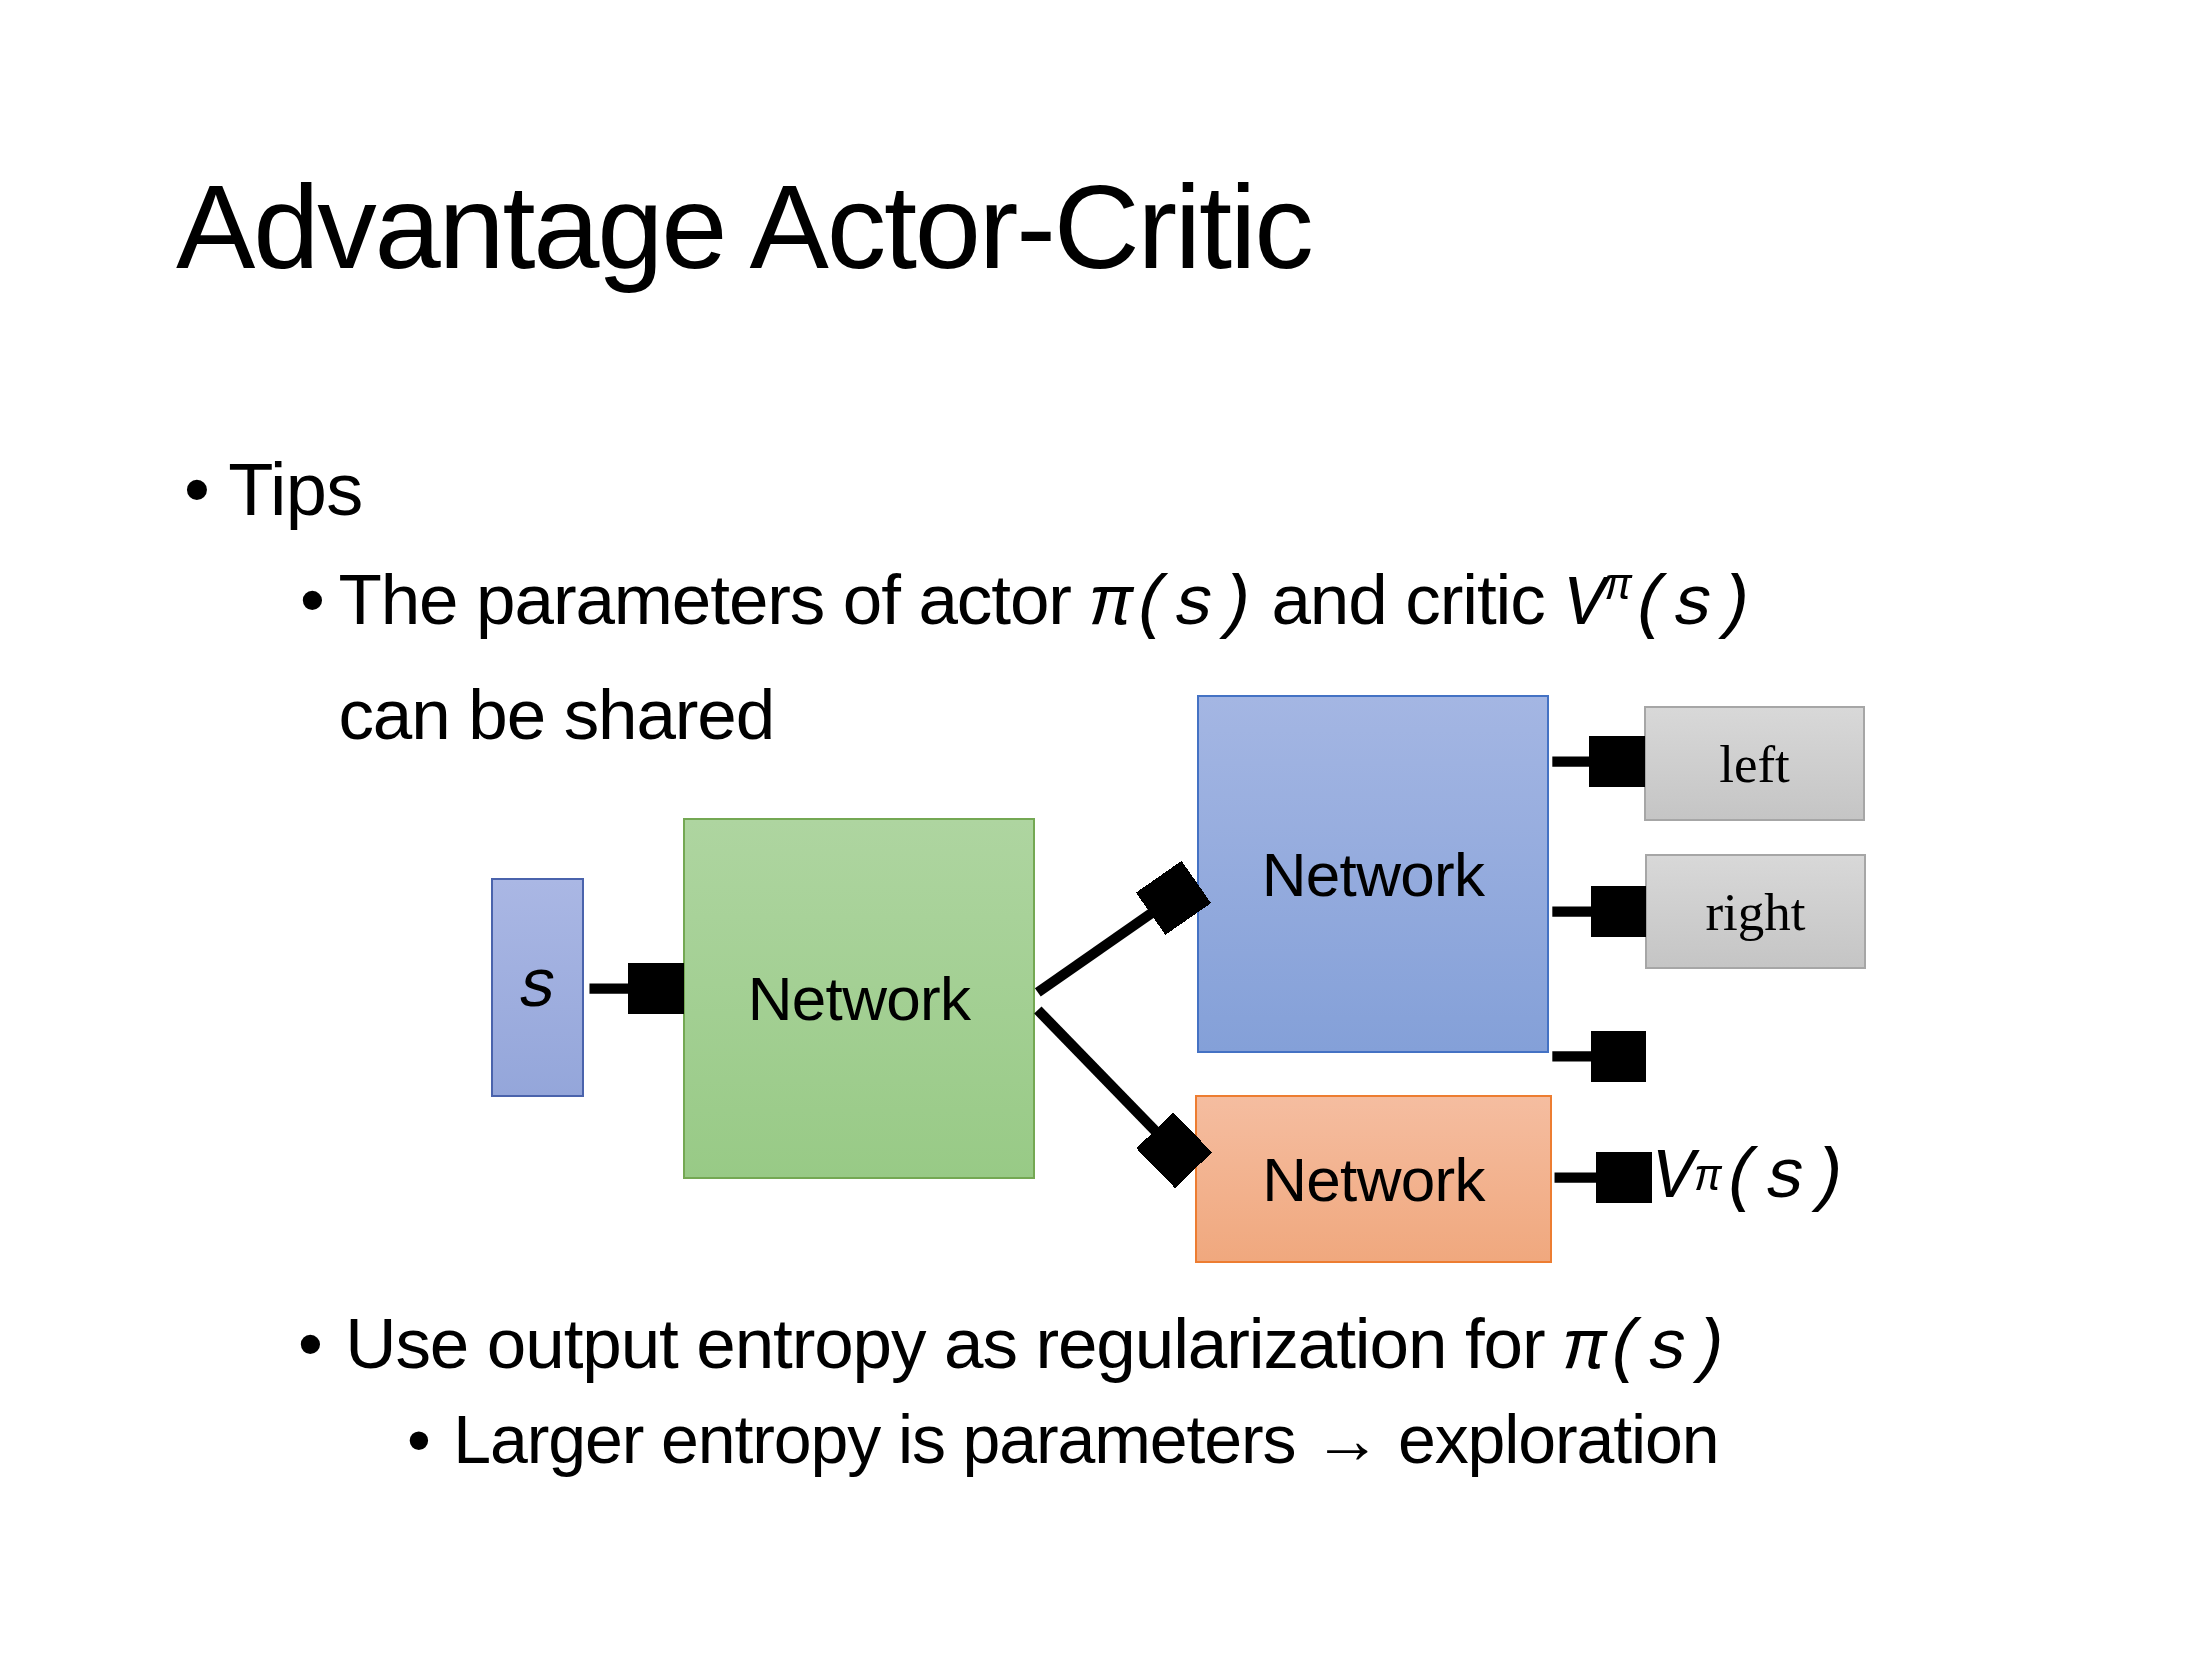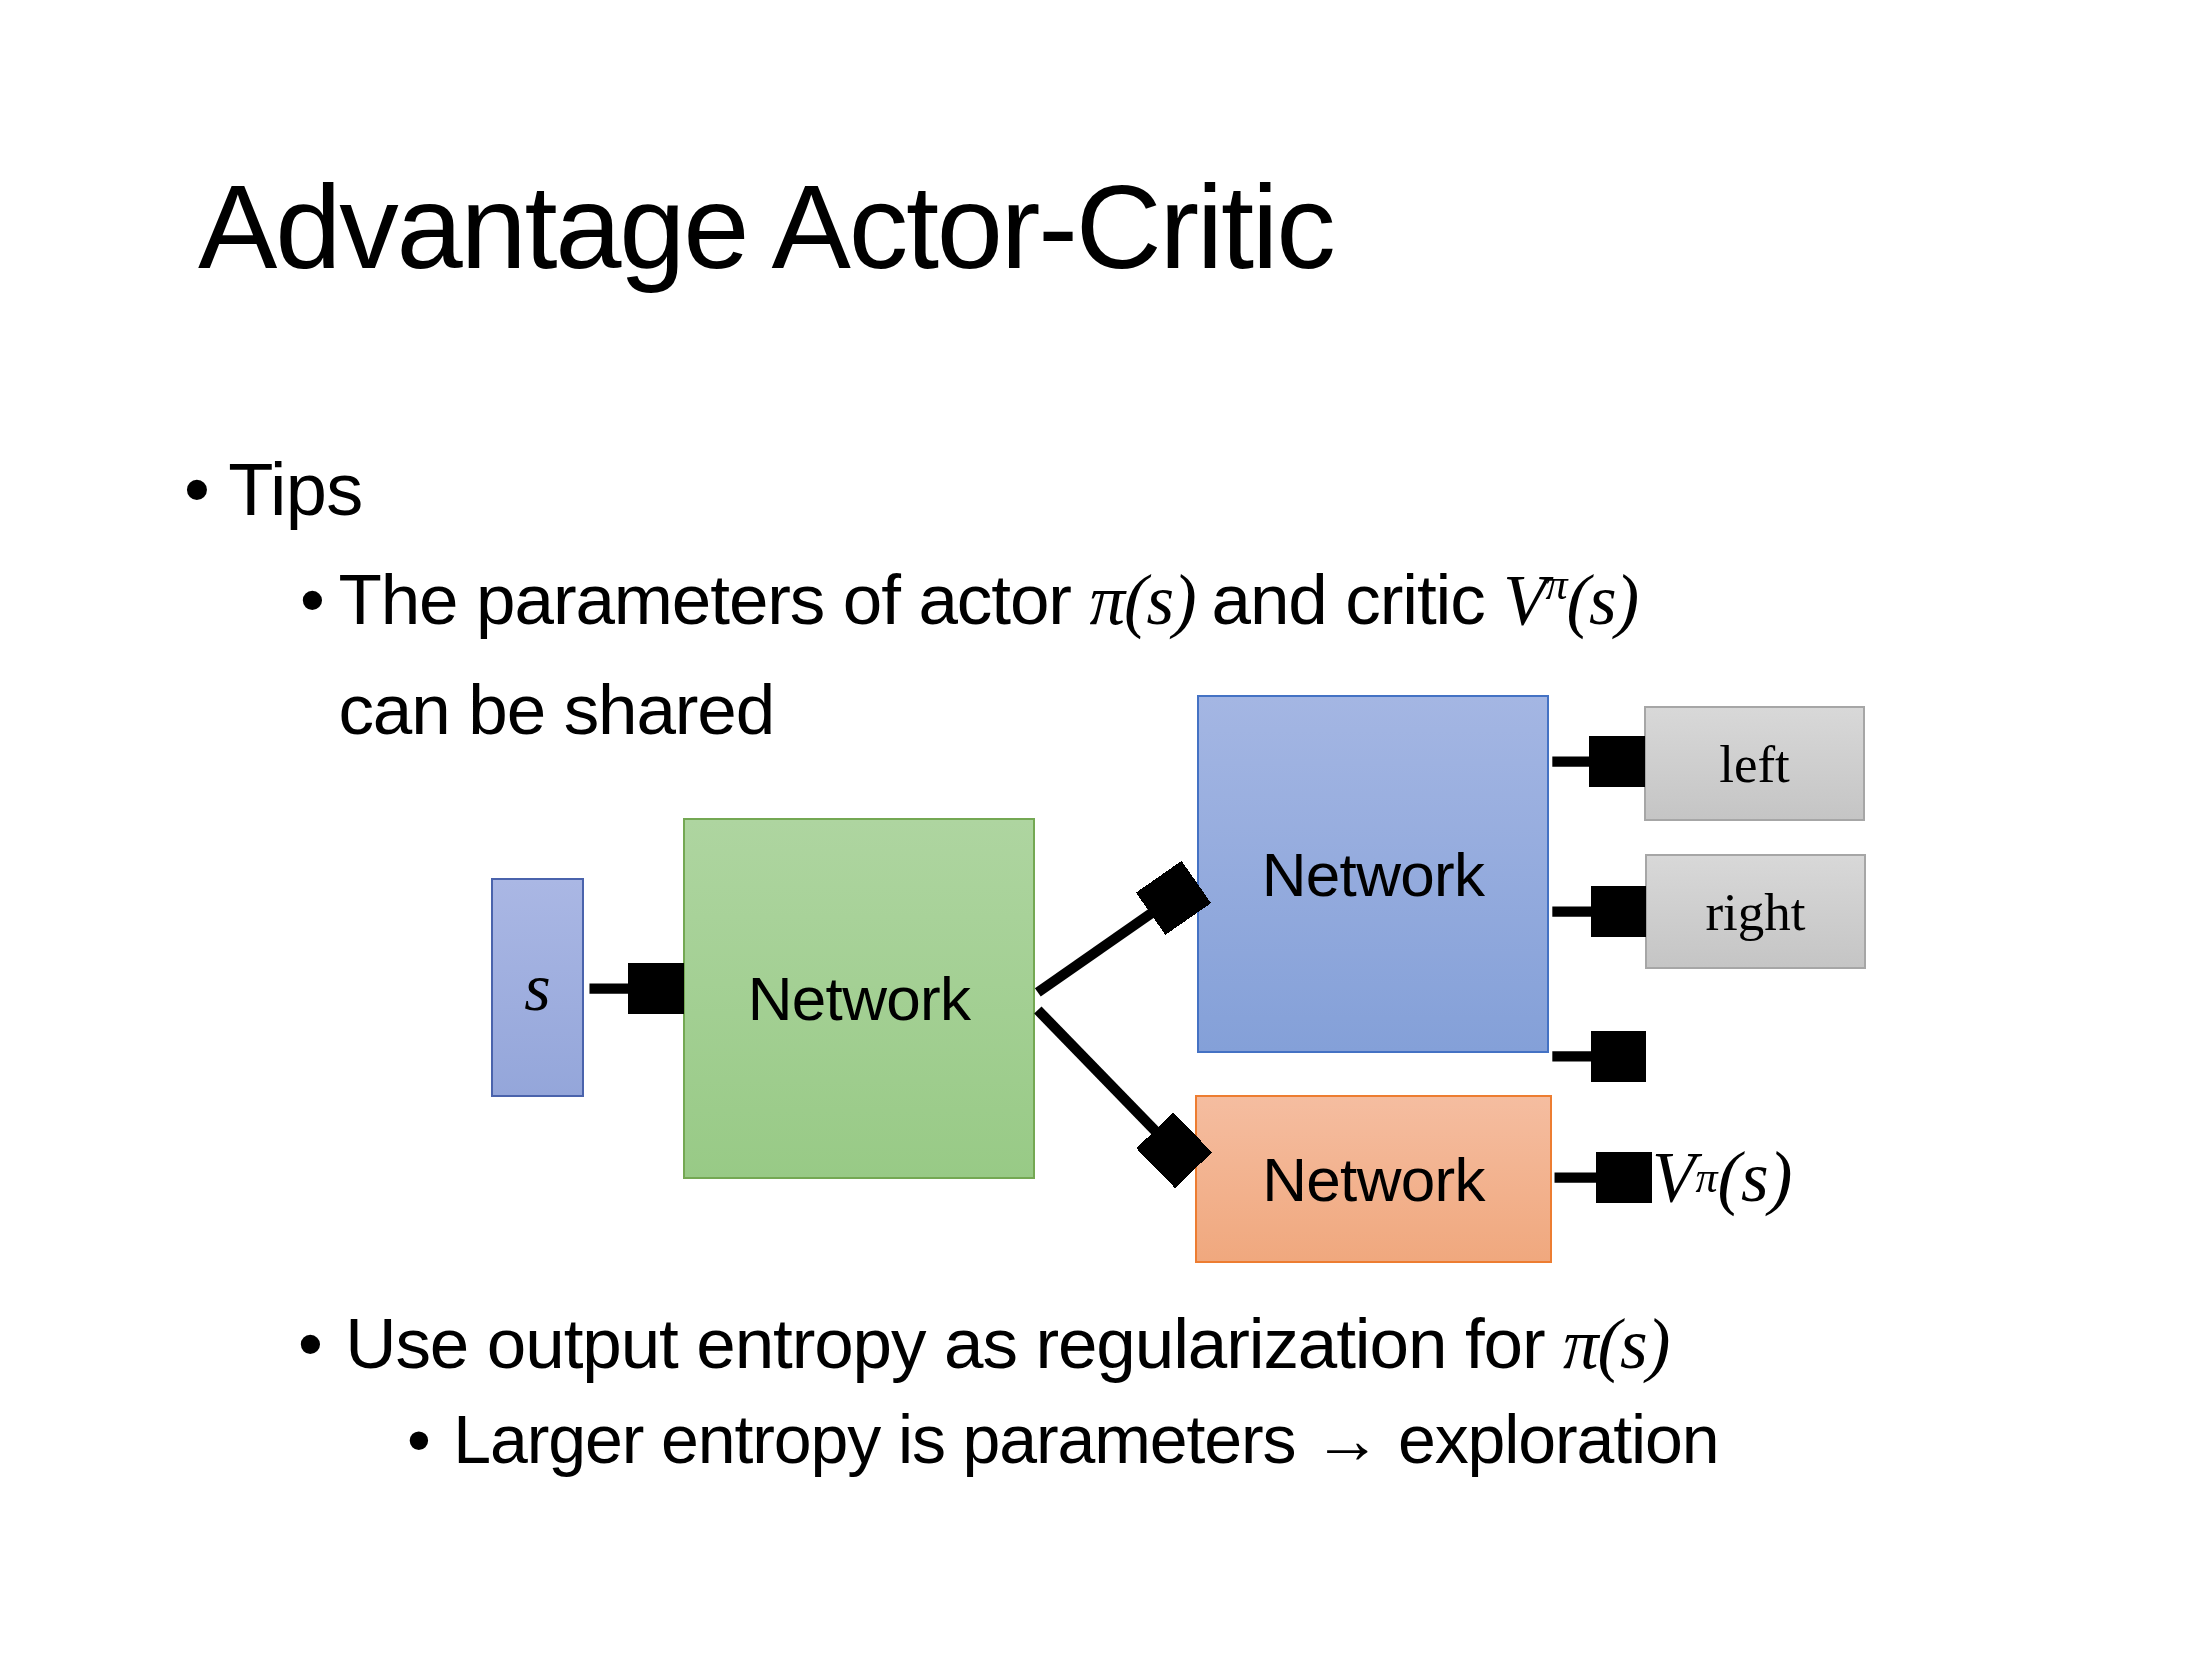--- a/index.html
+++ b/index.html
@@ -14,35 +14,35 @@
   html,body{width:2205px; height:1654px;}
   body{
     background:var(--background);
     color:var(--text);
     font-family:"Liberation Sans", sans-serif;
     position:relative;
     overflow:hidden;
   }
   .slide{position:absolute; inset:0;}
   .title{
-    position:absolute; left:198px; top:158px;
+    position:absolute; left:176px; top:158px;
     font-size:119px; letter-spacing:-2.2px; font-weight:400;
     white-space:nowrap;
   }
   .bullet-row{position:absolute; display:flex; align-items:flex-start; white-space:nowrap;}
   .bullet-dot{flex:0 0 auto;}
   .row-tips{left:184px; top:447px; font-size:74px; letter-spacing:-0.7px;}
   .row-tips .bullet-dot{margin-right:19px;}
   .row-shared{left:300px; top:545px; font-size:71px; letter-spacing:-1.1px; line-height:110px;}
   .row-shared .bullet-dot{margin-right:14.7px;}
   .row-entropy{left:298px; top:1303px; font-size:71px; letter-spacing:-1.1px;}
   .row-entropy .bullet-dot{margin-right:23.5px;}
   .row-exploration{left:407px; top:1400px; font-size:68px; letter-spacing:-1.1px;}
   .row-exploration .bullet-dot{margin-right:23.5px;}
-  .math{font-family:Liberation Serif, serif; font-style:italic;}
+  .math{font-family:Liberation Mono, monospace; font-style:italic;}
   .math sup{font-size:62%; font-style:italic; line-height:0;}
   .gap-left{margin-left:16px;}
   .box{
     position:absolute; display:flex; align-items:center; justify-content:center;
     text-align:center;
   }
   .box-s{
     left:491px; top:878px; width:93px; height:219px;
     background:linear-gradient(to bottom, var(--s-box-top), var(--s-box-bottom));
     border:2.2px solid var(--s-box-border);

